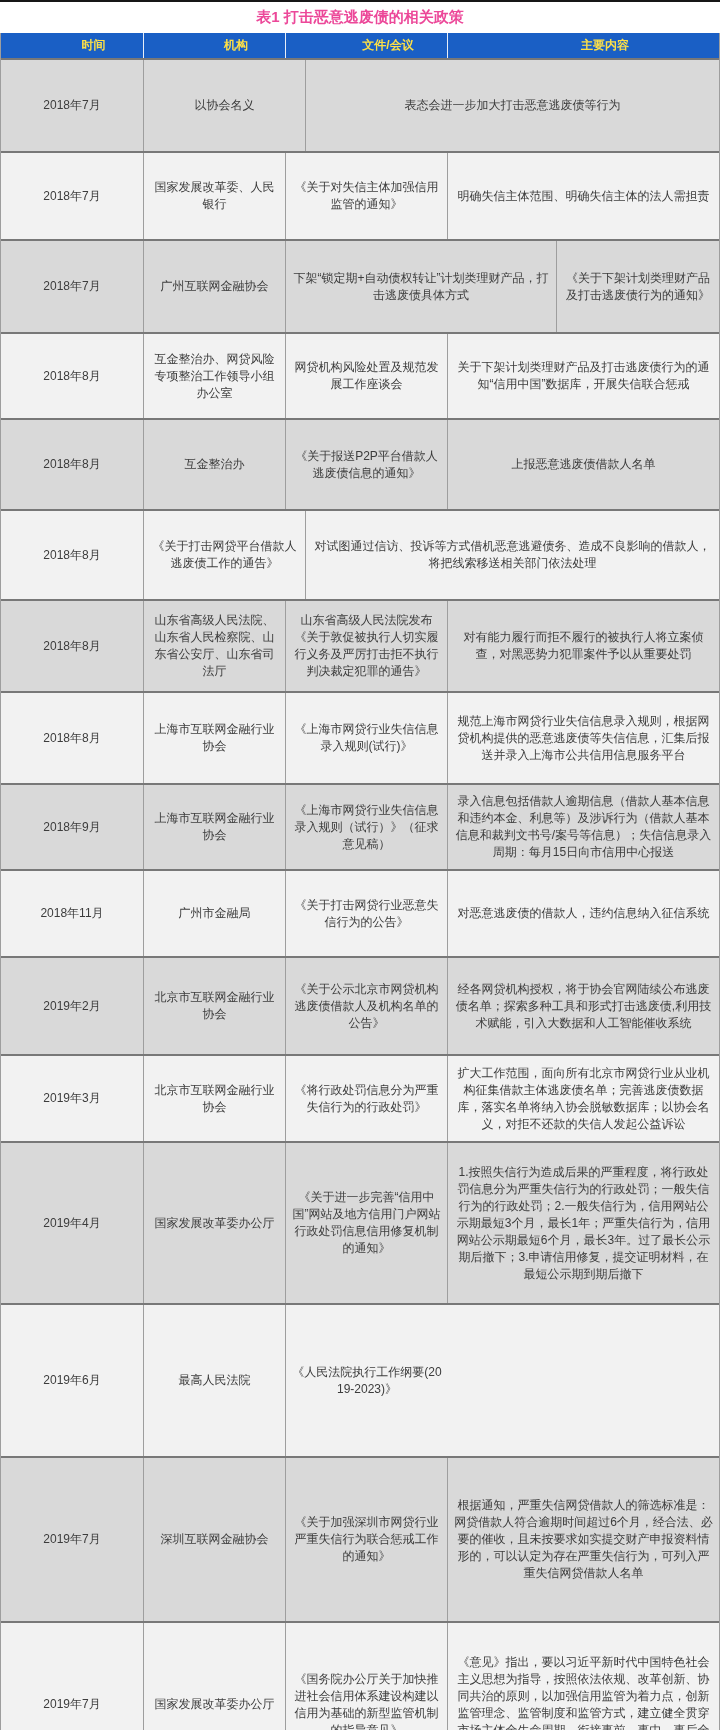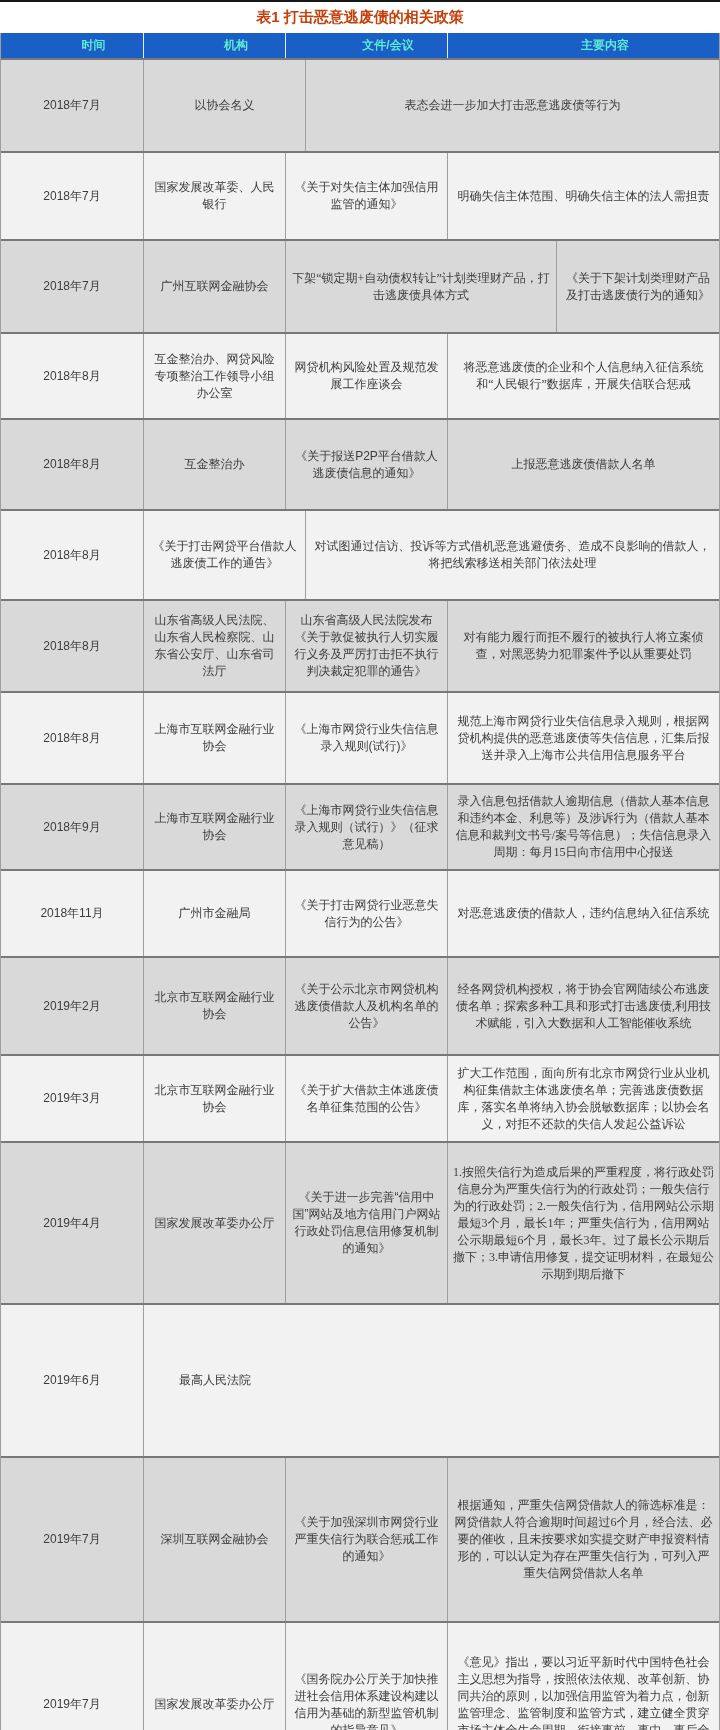--- a/index.html
+++ b/index.html
@@ -15,35 +15,35 @@
     background: #ffffff;
     border-top: 2px solid #161616;
   }
   .title {
     height: 31px;
     display: flex;
     align-items: center;
     justify-content: center;
     font-size: 15px;
     font-weight: bold;
-    color: #c2410c;
+    color: #ec4899;
     background: #ffffff;
   }
   .table {
     width: 720px;
     border-left: 1px solid #9e9e9e;
     border-right: 1px solid #9e9e9e;
   }
   .thead {
     display: flex;
     background: #1a5fc5;
     min-height: 19px;
   }
   .thead .cell {
-    color: #5eead4;
+    color: #fde047;
     font-weight: bold;
     font-size: 12px;
     border-right: 1px solid #e8eef8;
     display: flex;
     align-items: center;
     justify-content: center;
     padding-left: 48px;
   }
   .thead .cell:last-child { border-right: none; }
   .row {
@@ -61,21 +61,21 @@
     align-items: center;
     justify-content: center;
     padding: 4px 5px;
     border-right: 1px solid #9e9e9e;
     word-break: break-all;
   }
   .cell:last-child { border-right: none; }
   .c-time    { width: 143px; flex: 0 0 143px; }
   .c-org     { width: 142px; flex: 0 0 142px; }
   .c-doc     { width: 162px; flex: 0 0 162px; }
-  .c-content { flex: 1 1 auto; font-family: Liberation Serif, serif; }
+  .c-content { flex: 1 1 auto; }
 </style>
 </head>
 <body>
 
 <div class="page">
   <div class="title">表1 打击恶意逃废债的相关政策</div>
 
   <div class="table">
     <div class="thead">
       <div class="cell c-time">时间</div>
@@ -101,21 +101,21 @@
       <div class="cell c-time">2018年7月</div>
       <div class="cell c-org">广州互联网金融协会</div>
       <div class="cell c-content">下架“锁定期+自动债权转让”计划类理财产品，打击逃废债具体方式</div>
       <div class="cell c-doc">《关于下架计划类理财产品及打击逃废债行为的通知》</div>
     </div>
 
     <div class="row" style="min-height:86px">
       <div class="cell c-time">2018年8月</div>
       <div class="cell c-org">互金整治办、网贷风险专项整治工作领导小组办公室</div>
       <div class="cell c-doc">网贷机构风险处置及规范发展工作座谈会</div>
-      <div class="cell c-content">将恶意逃废债的企业和个人信息纳入征信系统和“人民银行”数据库，开展失信联合惩戒</div>
+      <div class="cell c-content">关于下架计划类理财产品及打击逃废债行为的通知“信用中国”数据库，开展失信联合惩戒</div>
     </div>
 
     <div class="row" style="min-height:91px">
       <div class="cell c-time">2018年8月</div>
       <div class="cell c-org">互金整治办</div>
       <div class="cell c-doc">《关于报送P2P平台借款人逃废债信息的通知》</div>
       <div class="cell c-content">上报恶意逃废债借款人名单</div>
     </div>
 
     <div class="row" style="min-height:90px">
@@ -155,34 +155,35 @@
     <div class="row" style="min-height:98px">
       <div class="cell c-time">2019年2月</div>
       <div class="cell c-org">北京市互联网金融行业协会</div>
       <div class="cell c-doc">《关于公示北京市网贷机构逃废债借款人及机构名单的公告》</div>
       <div class="cell c-content">经各网贷机构授权，将于协会官网陆续公布逃废债名单；探索多种工具和形式打击逃废债,利用技术赋能，引入大数据和人工智能催收系统</div>
     </div>
 
     <div class="row" style="min-height:87px">
       <div class="cell c-time">2019年3月</div>
       <div class="cell c-org">北京市互联网金融行业协会</div>
-      <div class="cell c-doc">《关于扩大借款主体逃废债名单征集范围的公告》</div>
+      <div class="cell c-doc">《将行政处罚信息分为严重失信行为的行政处罚》</div>
       <div class="cell c-content">扩大工作范围，面向所有北京市网贷行业从业机构征集借款主体逃废债名单；完善逃废债数据库，落实名单将纳入协会脱敏数据库；以协会名义，对拒不还款的失信人发起公益诉讼</div>
     </div>
 
     <div class="row" style="min-height:162px">
       <div class="cell c-time">2019年4月</div>
       <div class="cell c-org">国家发展改革委办公厅</div>
       <div class="cell c-doc">《关于进一步完善“信用中国”网站及地方信用门户网站行政处罚信息信用修复机制的通知》</div>
       <div class="cell c-content">1.按照失信行为造成后果的严重程度，将行政处罚信息分为严重失信行为的行政处罚；一般失信行为的行政处罚；2.一般失信行为，信用网站公示期最短3个月，最长1年；严重失信行为，信用网站公示期最短6个月，最长3年。过了最长公示期后撤下；3.申请信用修复，提交证明材料，在最短公示期到期后撤下</div>
     </div>
 
     <div class="row" style="min-height:153px">
       <div class="cell c-time">2019年6月</div>
       <div class="cell c-org">最高人民法院</div>
+      <div class="cell c-doc">《人民法院执行工作纲要(2019-2023)》</div>
     </div>
 
     <div class="row" style="min-height:165px">
       <div class="cell c-time">2019年7月</div>
       <div class="cell c-org">深圳互联网金融协会</div>
       <div class="cell c-doc">《关于加强深圳市网贷行业严重失信行为联合惩戒工作的通知》</div>
       <div class="cell c-content">根据通知，严重失信网贷借款人的筛选标准是：网贷借款人符合逾期时间超过6个月，经合法、必要的催收，且未按要求如实提交财产申报资料情形的，可以认定为存在严重失信行为，可列入严重失信网贷借款人名单</div>
     </div>
 
     <div class="row" style="min-height:165px">

